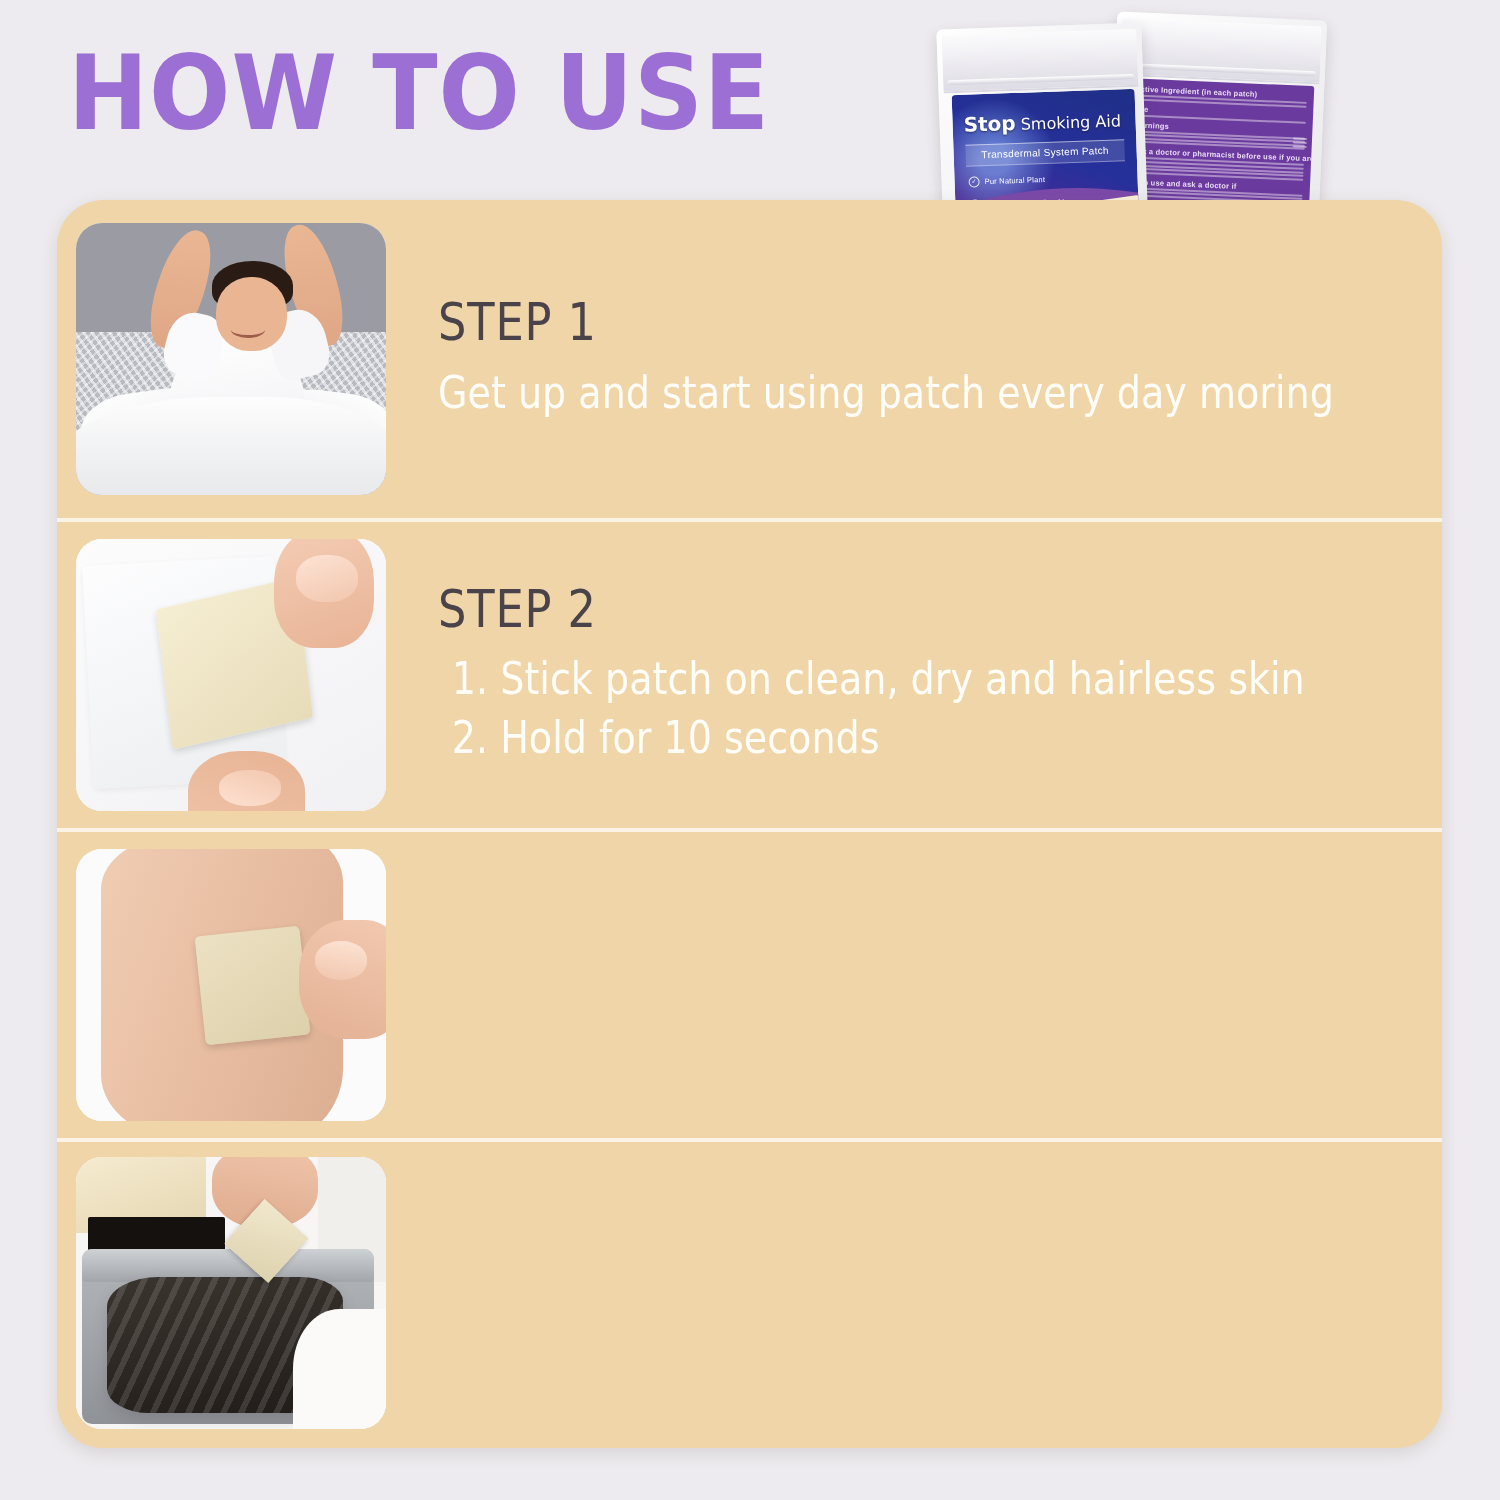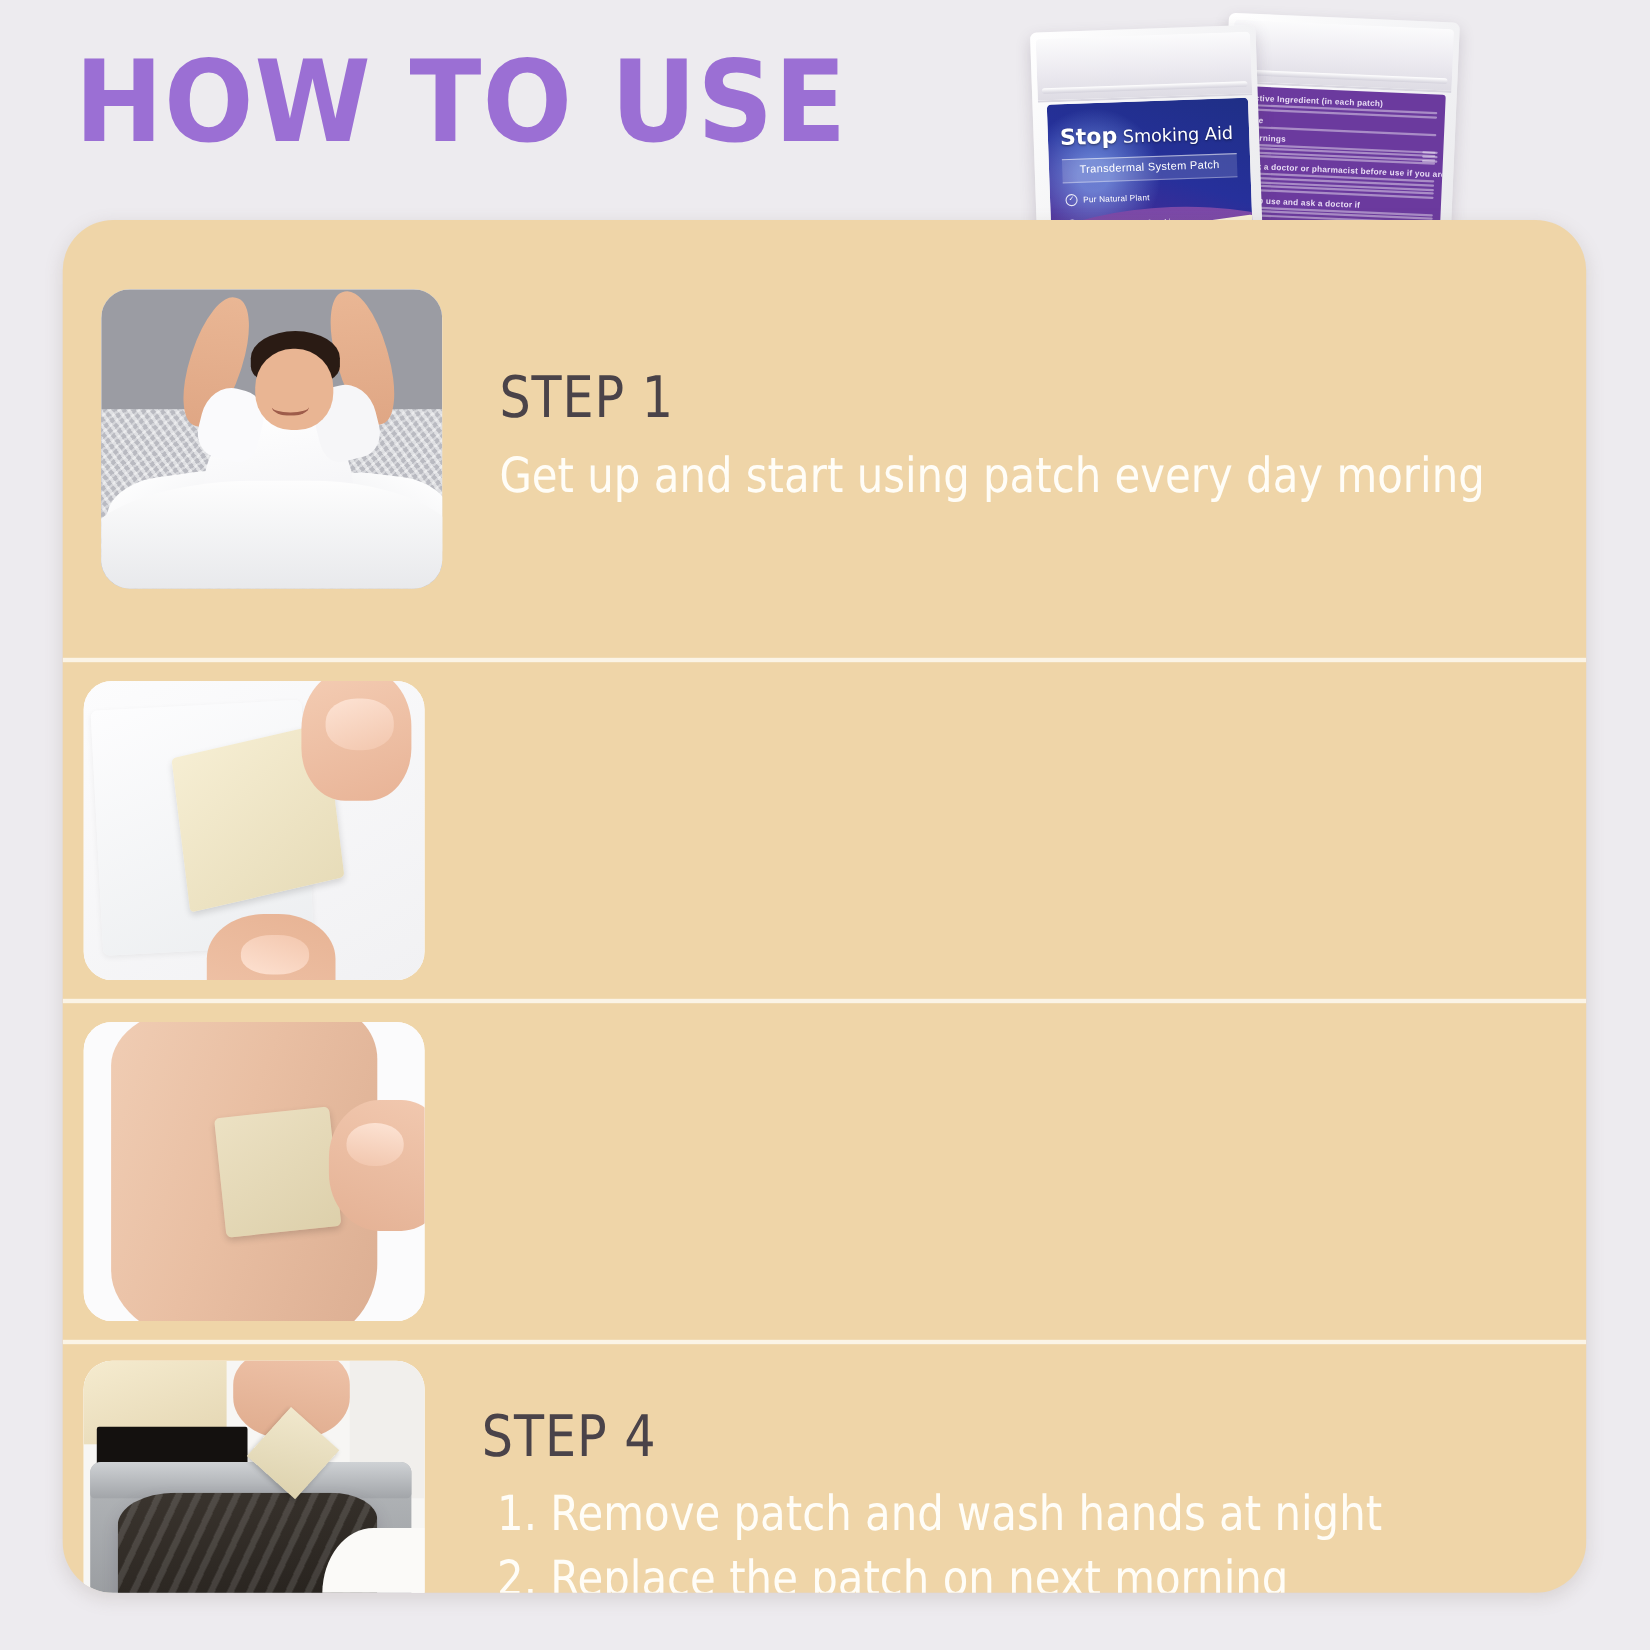--- a/index.html
+++ b/index.html
@@ -163,21 +163,21 @@
     box-shadow:0 5px 16px rgba(120,105,95,.18);
     overflow:hidden;
   }
   .step-row{
     position:relative;
     display:flex;
     align-items:center;
     box-sizing:border-box;
   }
   .step-row + .step-row{ border-top:4px solid #fbf4e6; }
-  #row-1{height:398px;padding-left:16px;}
+  #row-1{height:318px;}
   #row-2{height:310px;}
   #row-3{height:310px;}
   #row-4{height:306px;}
 
   .step-photo{
     flex:0 0 auto;
     width:310px; height:272px;
     margin-left:19px;
     border-radius:26px;
     overflow:hidden;
@@ -448,20 +448,25 @@
       <div class="ph">
         <div class="bg"></div>
           <div class="liner"></div>
           <div class="patch"></div>
         <div class="thumb-top"></div>
           <div class="nail-top"></div>
         <div class="thumb-bot"></div>
           <div class="nail-bot"></div>
       </div>
     </div>
+    <div class="step-text">
+      <div class="step-heading">STEP 2</div>
+      <div class="step-line">1. Stick patch on clean, dry and hairless skin</div>
+      <div class="step-line">2. Hold for 10 seconds</div>
+    </div>
   </div>
 
   <div class="step-row" id="row-3">
     <div class="step-photo" id="photo-3">
       <div class="ph">
         <div class="bg"></div>
           <div class="skin"></div>
         <div class="patch"></div>
           <div class="hand"></div>
           <div class="nail"></div>
@@ -477,20 +482,15 @@
           <div class="wall"></div>
         <div class="darkgap"></div>
           <div class="bin"></div>
           <div class="rim"></div>
         <div class="bag"></div>
           <div class="floor"></div>
         <div class="hand"></div>
           <div class="patch"></div>
       </div>
     </div>
-    <div class="step-text">
-      <div class="step-heading">STEP 4</div>
-      <div class="step-line">1. Remove patch and wash hands at night</div>
-      <div class="step-line">2. Replace the patch on next morning</div>
-    </div>
   </div>
 
 </div>
 
 </body></html>

